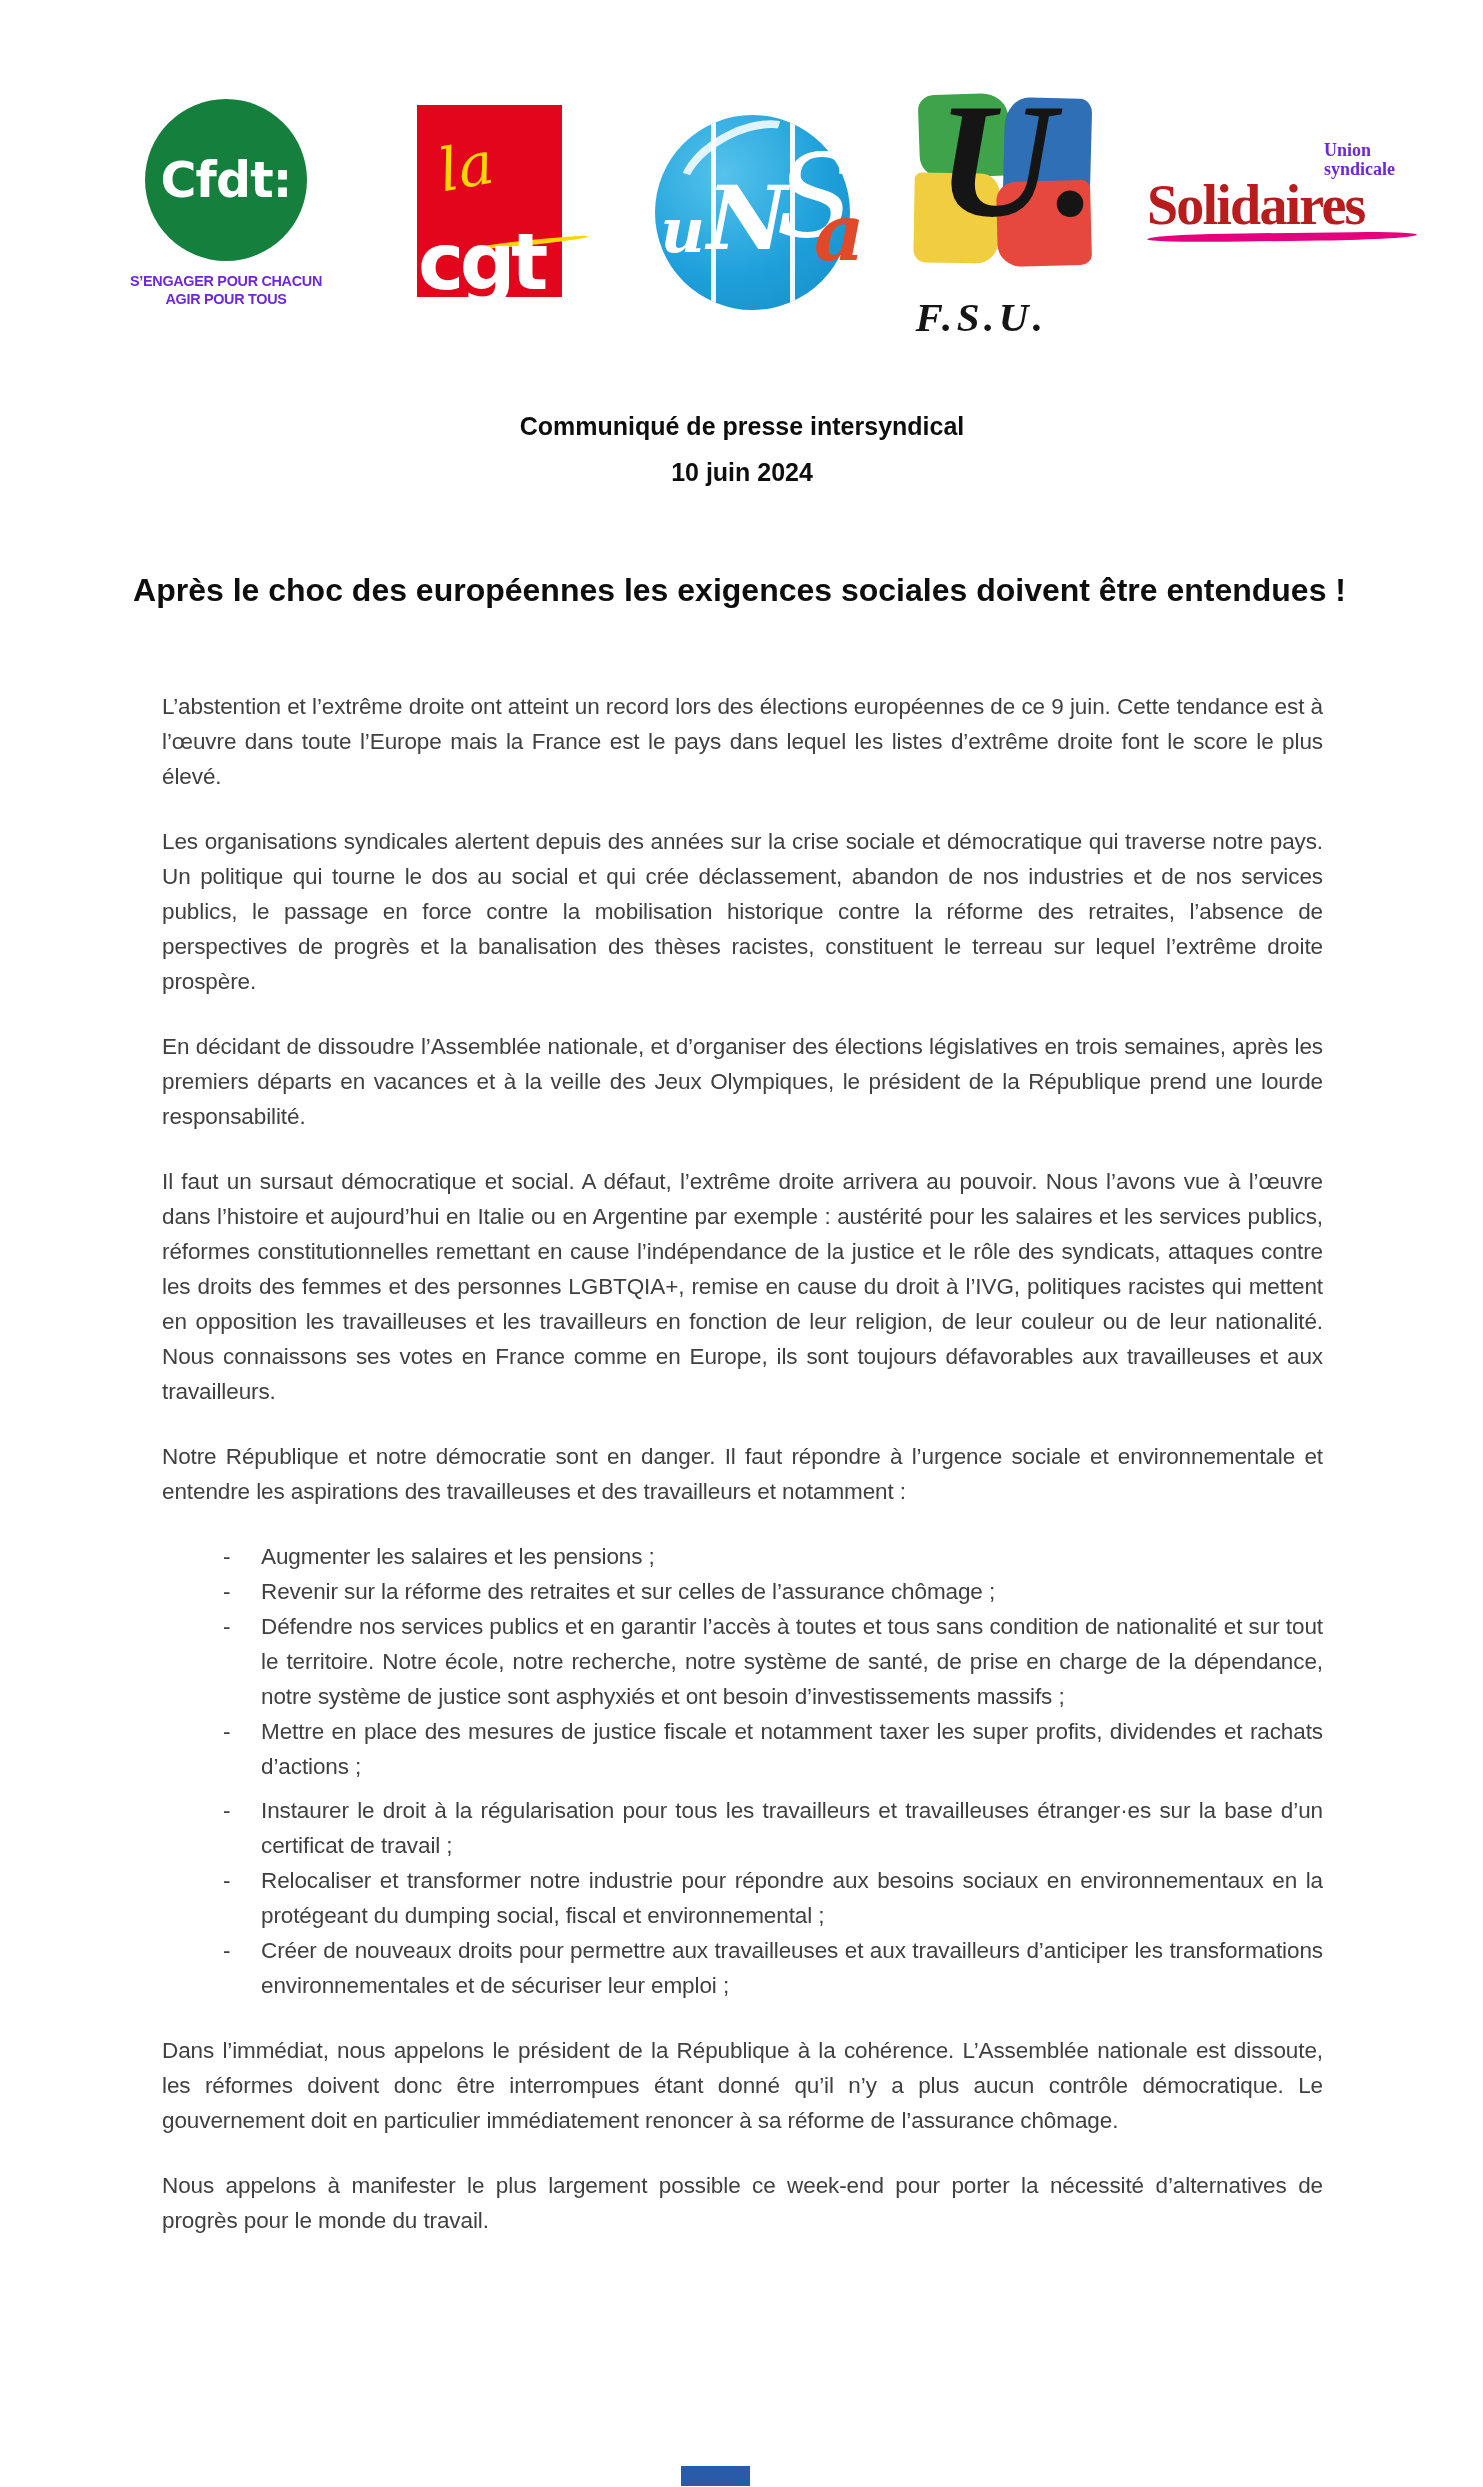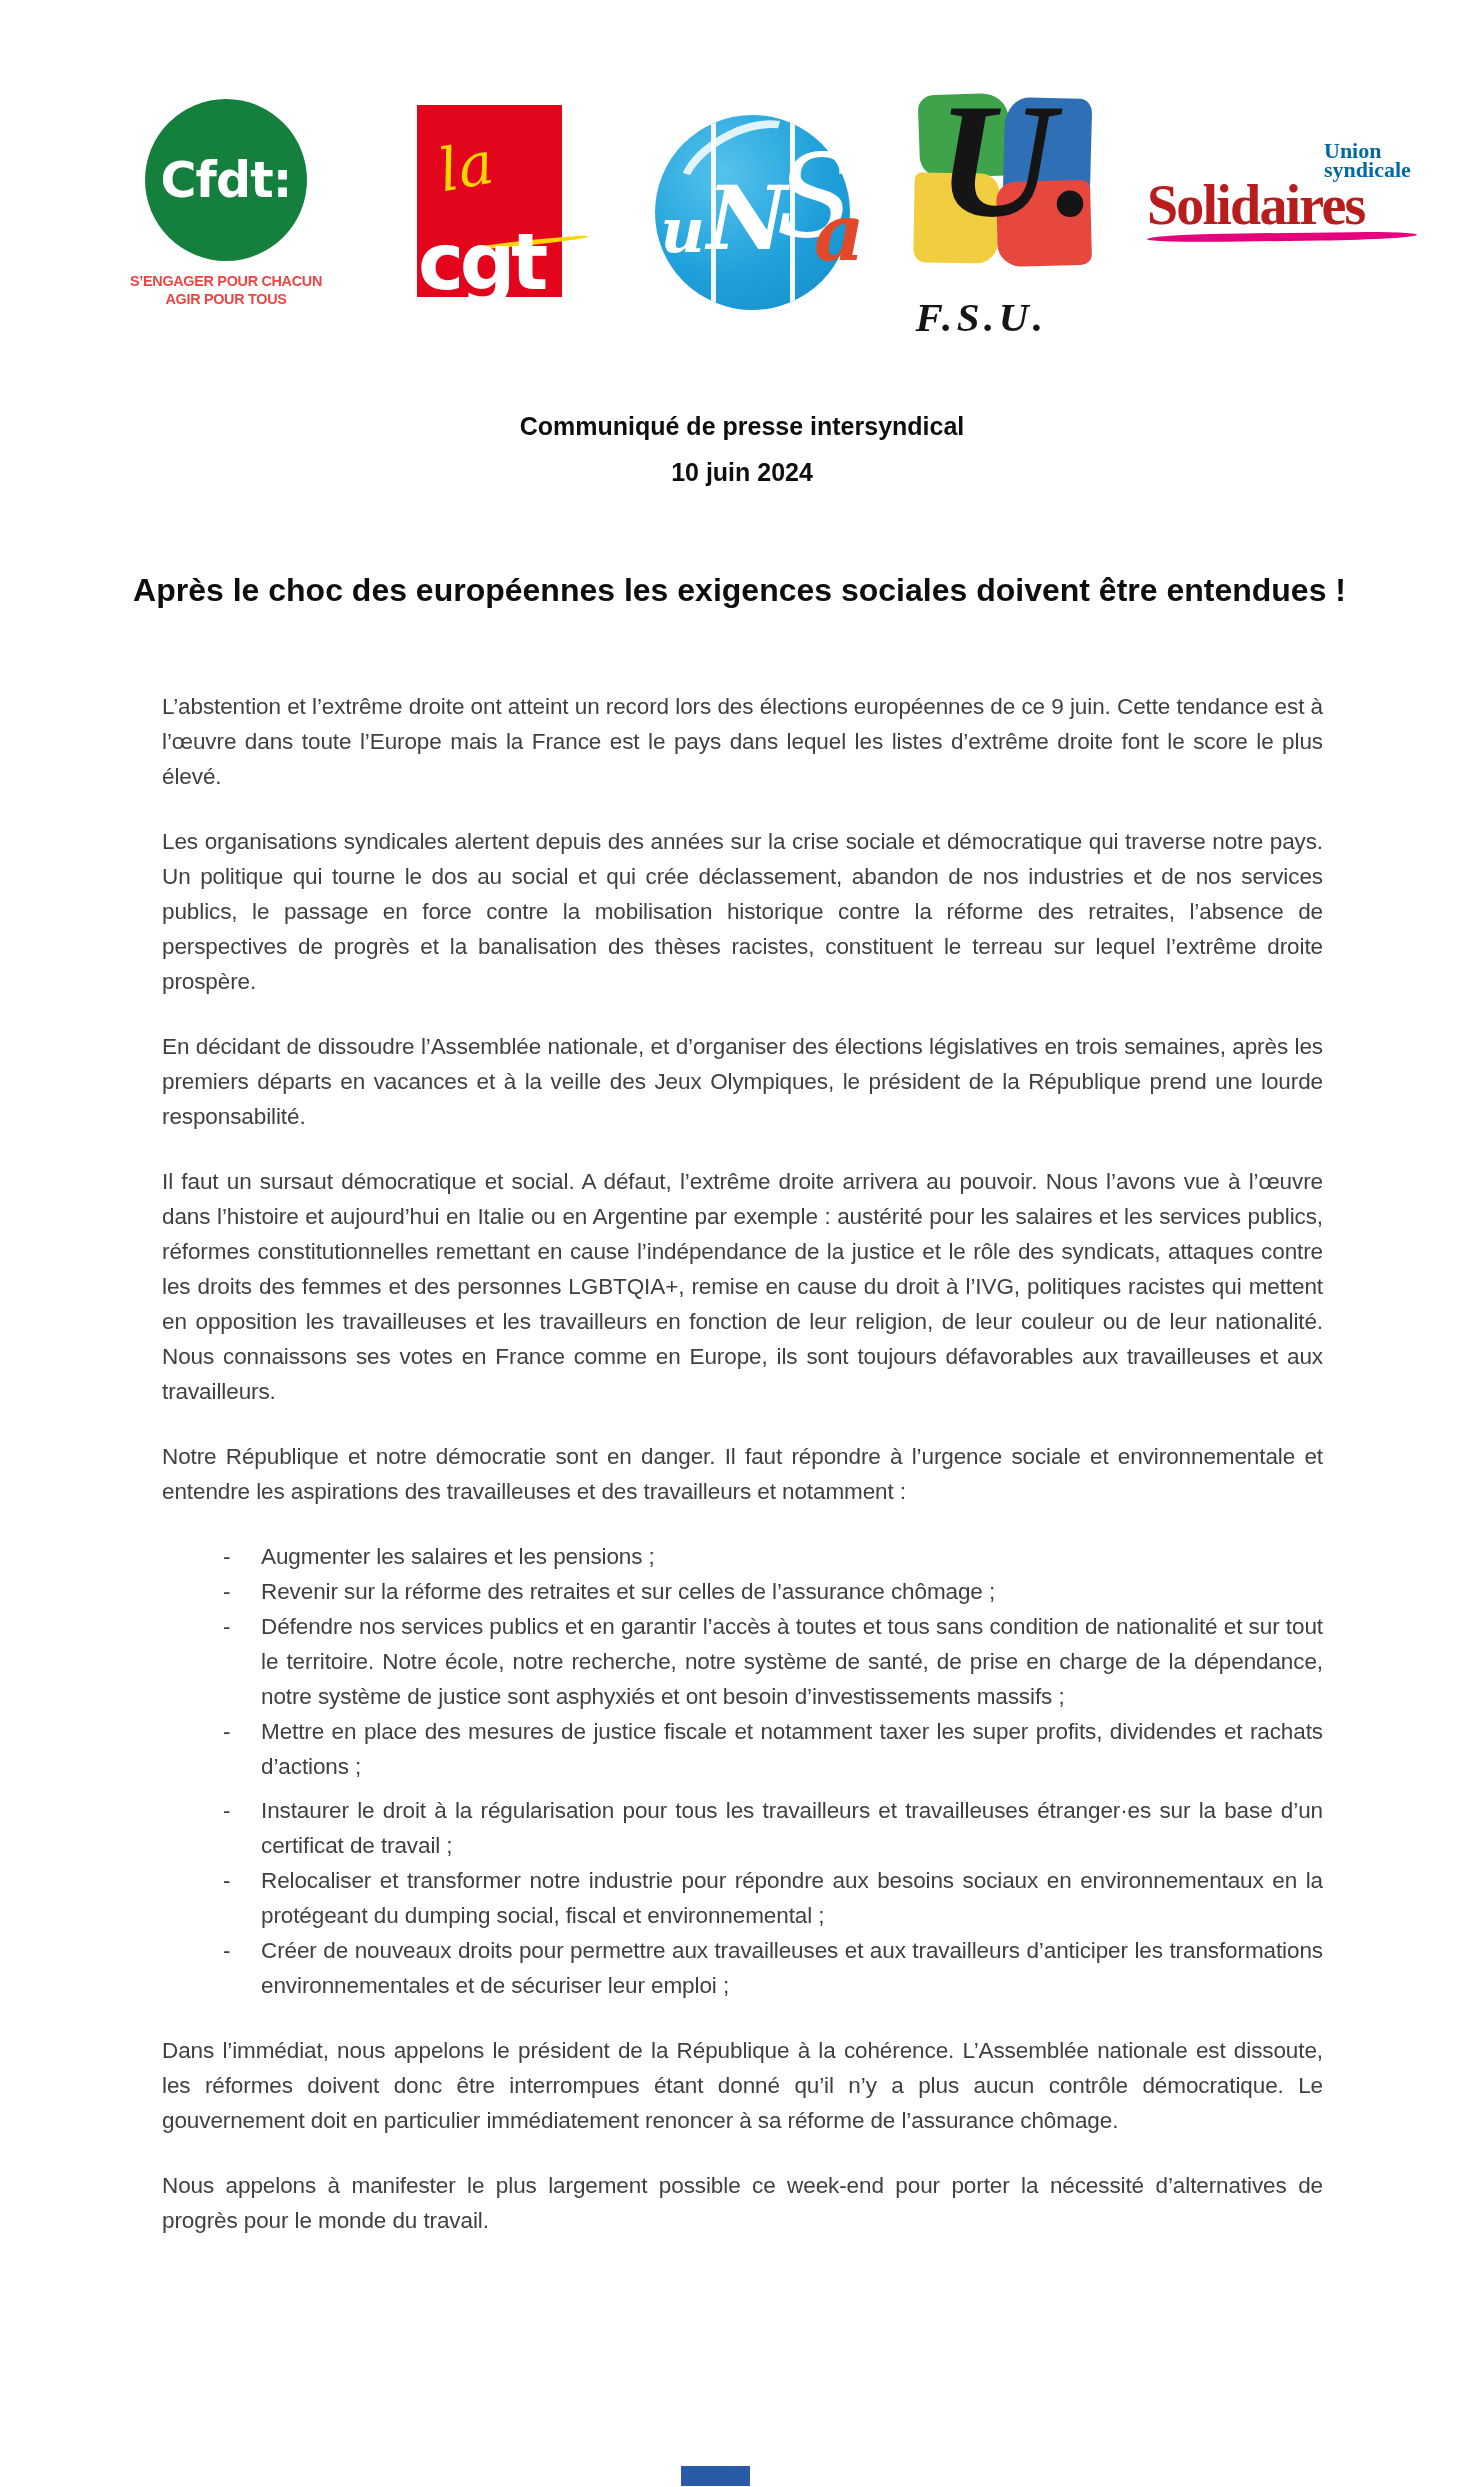--- a/index.html
+++ b/index.html
@@ -7,21 +7,21 @@
     position:relative; width:1484px; height:2487px; background:#ffffff;
     font-family:"Liberation Sans", sans-serif; color:#0e0e0e; overflow:hidden;
   }
 
   
   .cfdt-logo { position:absolute; left:124px; top:99px; width:204px; text-align:center; }
   .cfdt-circle { width:162px; height:162px; margin:0 auto; background:#15803d; border-radius:50%;
     display:flex; align-items:center; justify-content:center; }
   .cfdt-wordmark { color:#fff; font-weight:bold; font-size:49px; letter-spacing:-0.9px;
     font-family:"DejaVu Sans", sans-serif; }
-  .cfdt-tagline { margin-top:10.8px; color:#ef4444; font-weight:bold; font-size:14.4px;
+  .cfdt-tagline { margin-top:10.8px; color:#6d28d9; font-weight:bold; font-size:14.4px;
     line-height:18px; letter-spacing:-0.3px; }
 
   .cgt-logo { position:absolute; left:417px; top:105px; width:145px; height:192px; background:#E2051C; }
   .cgt-script { position:absolute; left:21.6px; top:32px; color:#FFD500; line-height:1;
     font-family:"DejaVu Serif", serif; font-style:italic; font-size:59px; transform:rotate(-10deg); }
   .cgt-swash { position:absolute; left:56px; top:135px; width:115px; height:4.5px; background:#FFD500;
     border-radius:50%; transform:rotate(-6deg); }
   .cgt-wordmark { position:absolute; left:0.9px; bottom:-1.8px; color:#fff; font-weight:bold;
     font-size:78px; letter-spacing:-4.5px; line-height:0.95; font-family:"DejaVu Sans", sans-serif; }
 
@@ -45,21 +45,21 @@
   .fsu-blue   { left:94px; top:3.6px;  width:87px;  height:105px; background:#2F6FB5; border-radius:28% 14% 20% 8%;  transform:rotate(1.5deg); }
   .fsu-yellow { left:3.6px;   top:79px; width:85px;  height:90px; background:#F0CE40; border-radius:8% 22% 26% 14%;  transform:rotate(1deg); }
   .fsu-red    { left:87px;  top:87px; width:94px; height:85px;  background:#E7483D; border-radius:22% 10% 12% 26%; transform:rotate(-1.5deg); }
   .fsu-big-u { position:absolute; left:27px; top:-16px; font-family:"Liberation Serif", serif;
     font-style:italic; font-weight:bold; font-size:164px; color:#151515; line-height:1; }
   .fsu-wordmark { position:absolute; left:5.4px; top:177px; font-family:"Liberation Serif", serif;
     font-style:italic; font-weight:bold; font-size:41px; letter-spacing:4.5px; color:#151515;margin-top:22px; }
 
   .solidaires-logo { position:absolute; left:1147px; top:141px; width:276px; }
   .sol-tagline { margin-left:177px; font-family:"Liberation Serif", serif; font-weight:bold;
-    font-size:22px; line-height:19px; color:#0369a1; }
+    font-size:18px; line-height:19px; color:#6d28d9; }
   .sol-wordmark { font-family:"Liberation Serif", serif; font-weight:bold; font-size:56px;
     letter-spacing:-1.8px; color:#b91c1c; line-height:52px; }
   .sol-underline { width:270px; height:8px; background:#E5007D; margin-top:1.8px;
     border-radius:50% 40% 60% 50% / 100% 70% 100% 70%; transform:rotate(-0.7deg); }
 
   
   .press-title { position:absolute; left:0; right:0; top:412px; text-align:center;
     font-size:25px; font-weight:bold; }
   .press-date { position:absolute; left:0; right:0; top:458px; text-align:center;
     font-size:25px; font-weight:bold; }

